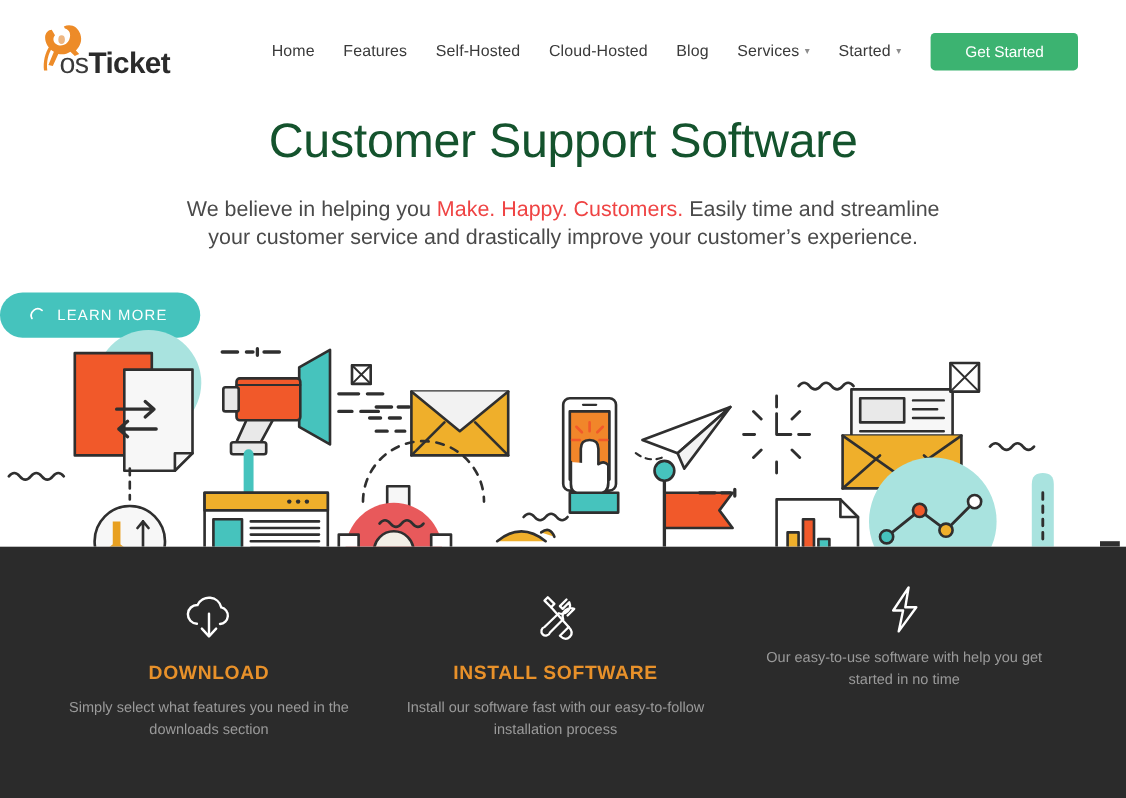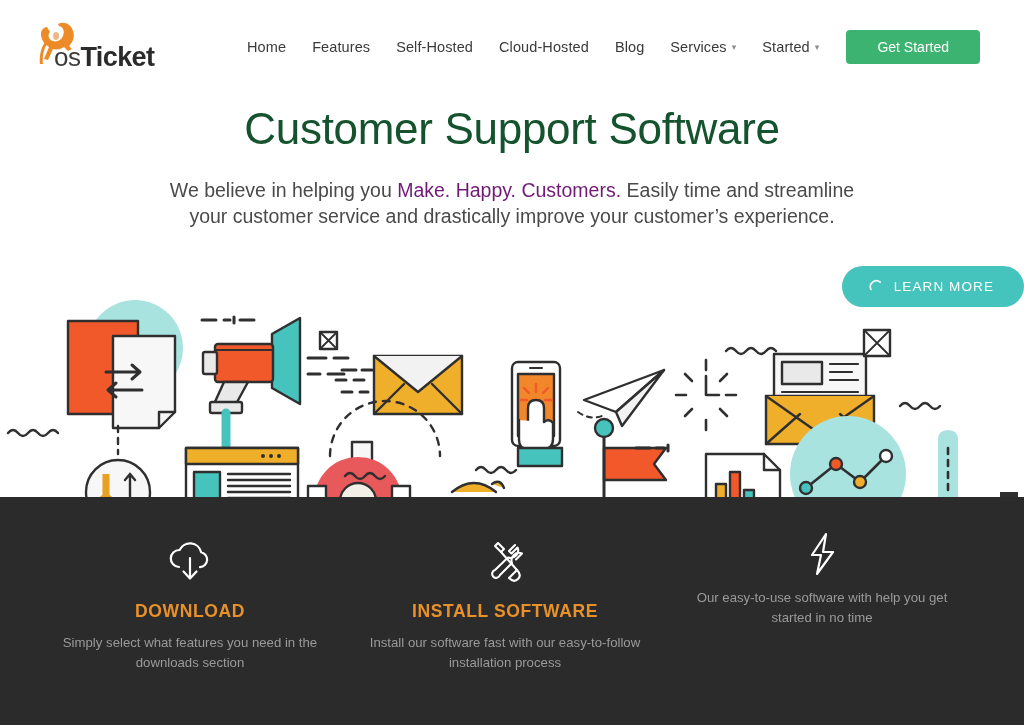--- a/index.html
+++ b/index.html
@@ -40,22 +40,22 @@
   
   .hero { position: absolute; top: 92px; left: 0; width: 1024px; }
   .hero-title {
     text-align: center; font-size: 44px; color: #14532d;
     font-weight: normal; letter-spacing: -0.3px; margin-top: 12px;
   }
   .hero-sub {
     text-align: center; font-size: 19.5px; color: #4a4a4a;
     line-height: 1.33; margin-top: 24px; padding: 0 120px;
   }
-  .hl { color: #701a75; }
-  .cta-wrap { display: flex; justify-content: flex-end; margin-top: 36px; padding-left: 21px; }
+  .hl { color: #ef4444; }
+  .cta-wrap { display: flex; justify-content: flex-start; margin-top: 36px; }
   .btn-learn {
     background: #45c3bd; color: #ffffff; border: none; cursor: pointer;
     border-radius: 30px; padding: 13px 30px 13px 26px;
     font-size: 13.5px; letter-spacing: 1.1px;
     display: inline-flex; align-items: center; gap: 11px;
     font-family: "Liberation Sans", sans-serif;
   }
   .spin-ic { width: 15px; height: 15px; display:block; }
 
   

